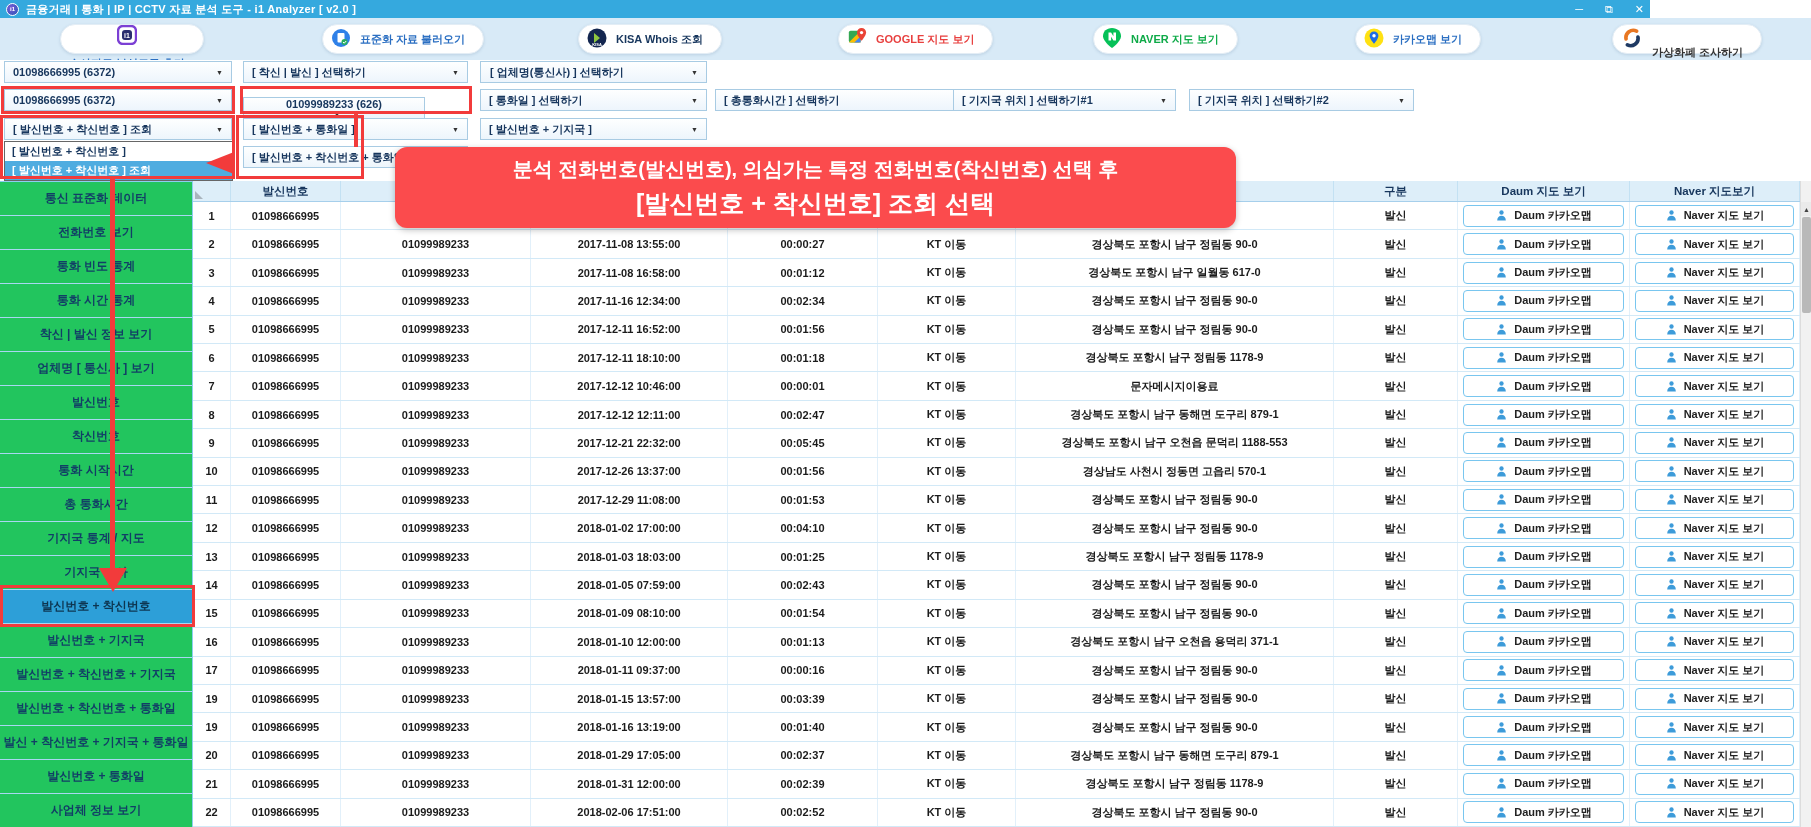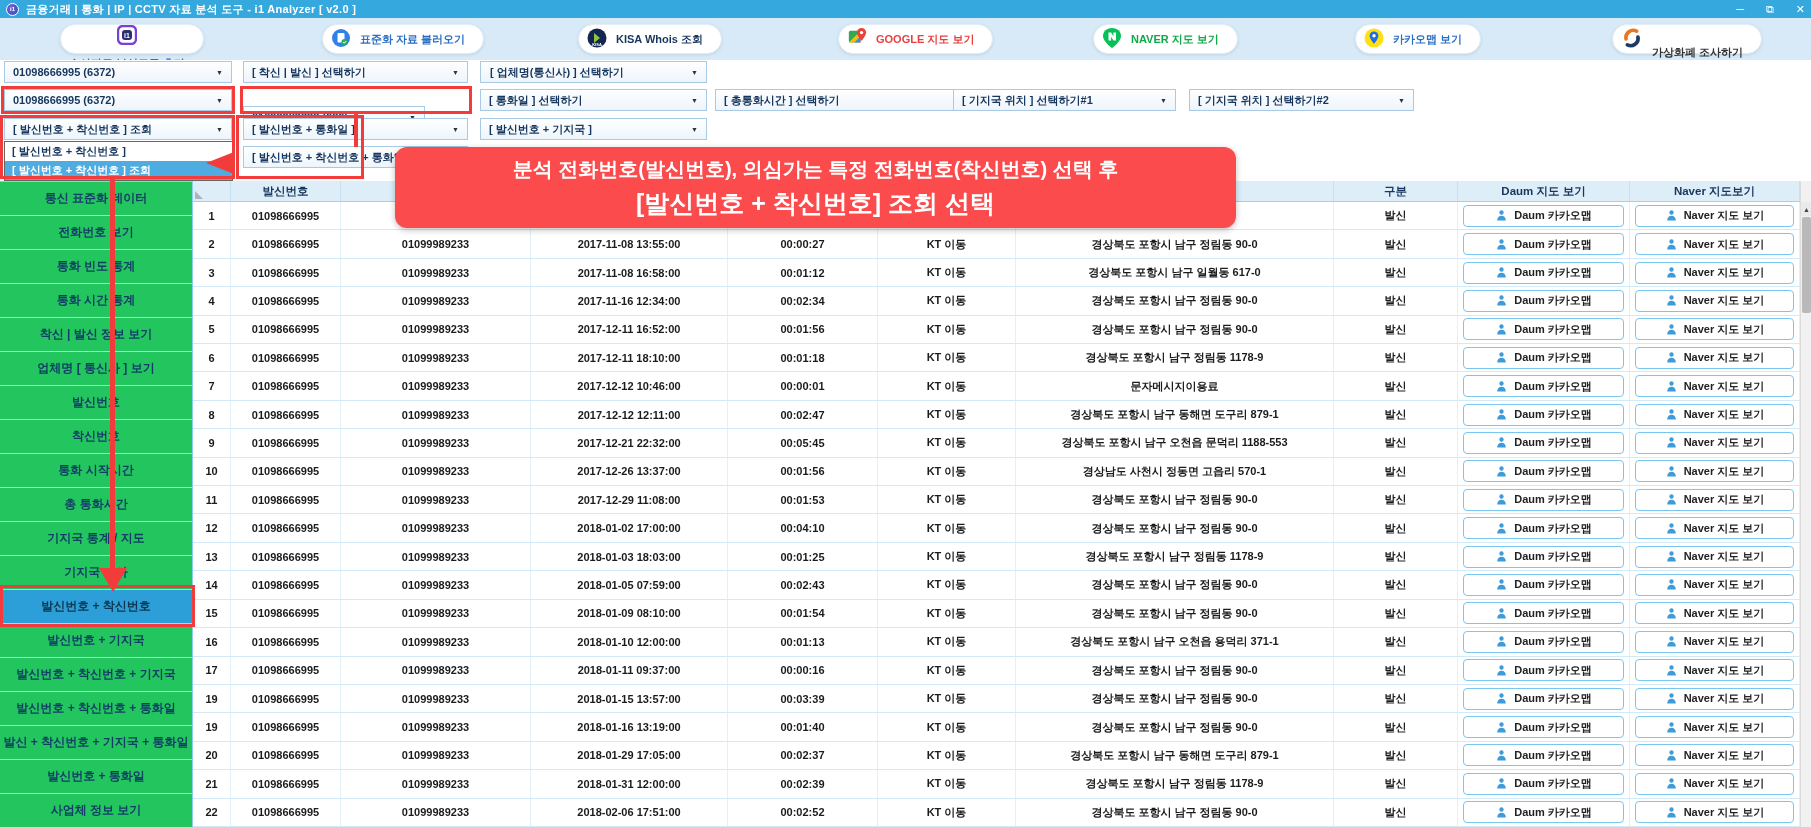--- a/index.html
+++ b/index.html
@@ -1,20 +1,20 @@
 <!DOCTYPE html>
 <html><head>
 <meta charset="utf-8">
 <style>
   html,body{margin:0;padding:0;background:#fff;}
   *{box-sizing:border-box;font-family:"Liberation Sans","DejaVu Sans",sans-serif;}
   #app{position:relative;width:1811px;height:827px;overflow:hidden;background:#fff;}
 
   
-  .titlebar{position:absolute;left:0;top:0;width:1811px;height:18px;background:#35a9de;display:flex;align-items:center;color:#fff;}
+  .titlebar{position:absolute;left:0;top:0;width:1650px;height:18px;background:#35a9de;display:flex;align-items:center;color:#fff;}
   .tb-logo{width:13px;height:13px;border-radius:50%;background:radial-gradient(circle at 35% 35%,#7b5bd6,#2557b5);border:1.5px solid #fff;margin:0 7px 0 6px;display:flex;align-items:center;justify-content:center;font-size:6px;font-weight:700;}
   .tb-title{font-size:11px;font-weight:600;letter-spacing:.3px;}
   .tb-controls{position:absolute;right:6px;top:0;height:18px;display:flex;gap:22px;align-items:center;font-size:11px;}
   .tb-controls span{cursor:default;line-height:18px;}
 
   
   .toolbar{position:absolute;left:0;top:18px;width:1811px;height:42px;background:#d8eaf7;}
   .tbtn{position:absolute;top:6px;height:30px;background:#fff;border:1px solid #e3edf5;border-radius:15px;display:flex;align-items:center;gap:9px;padding:0 18px 0 8px;box-shadow:0 1px 3px rgba(60,100,140,.18);font-size:11px;font-weight:700;cursor:pointer;}
   .tbtn svg{flex:0 0 auto;}
 
@@ -141,21 +141,21 @@
         <span class="caret">▼</span>
       </div>
       <div class="combo" style="left: 480px; top: 1px; width: 227px; padding-left: 9px;">
         <span>[ 업체명(통신사) ] 선택하기</span>
         <span class="caret">▼</span>
       </div>
       <div class="combo" style="left: 4px; top: 29px; width: 228px;">
         <span>01098666995 (6372)</span>
         <span class="caret">▼</span>
       </div>
-      <div class="combo" style="left: 243px; top: 46px; width: 182px;">
+      <div class="combo" style="left: 243px; top: 37px; width: 182px; flex-direction: column;">
         <span>01099989233 (626)</span>
         <span class="caret">▼</span>
       </div>
       <div class="combo" style="left: 480px; top: 29px; width: 227px;">
         <span>[ 통화일 ] 선택하기</span>
         <span class="caret">▼</span>
       </div>
       <div class="combo" style="left: 715px; top: 29px; width: 264px;">
         <span>[ 총통화시간 ] 선택하기</span>
         <span class="caret">▼</span>

